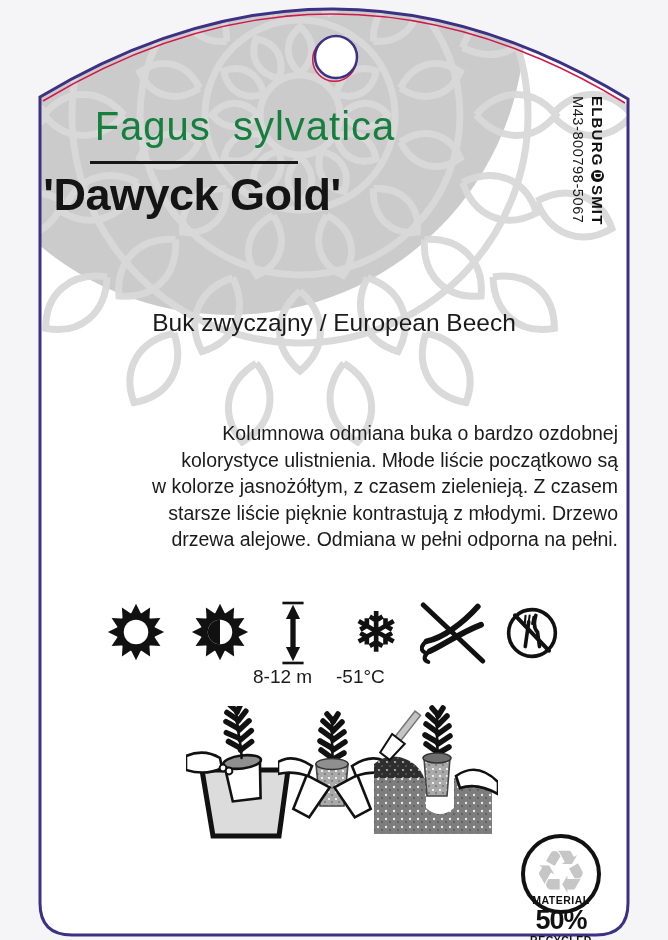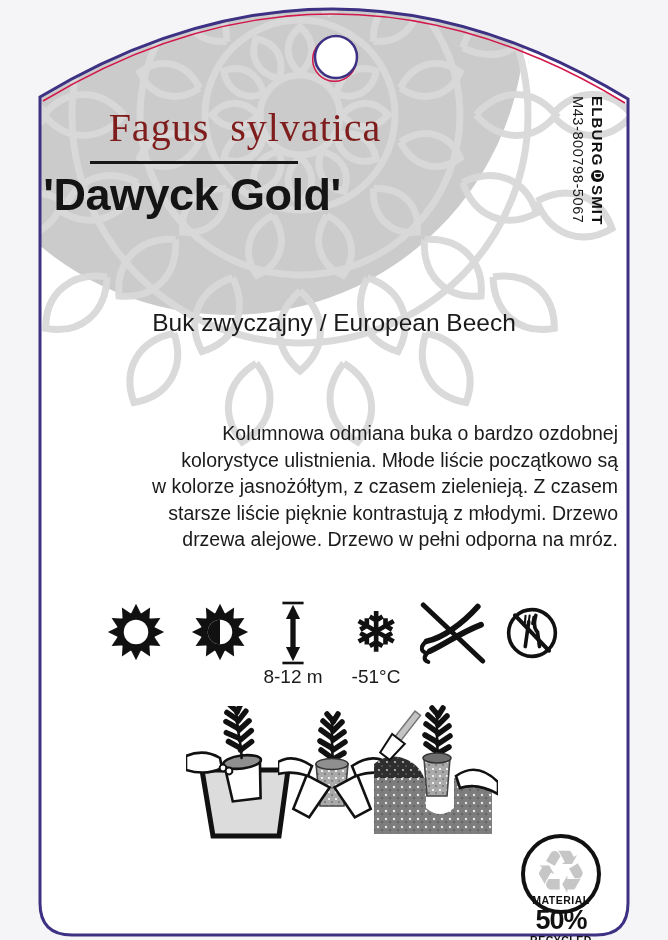--- a/index.html
+++ b/index.html
@@ -9,22 +9,21 @@
     font-family:"Liberation Sans","DejaVu Sans",sans-serif;
     color:#1a1a1a;
   }
   .abs{position:absolute;}
   
   #bg{position:absolute;left:0;top:0;}
   
   .genus{
     left:60px;top:104px;width:370px;text-align:center;
     font-size:40px;font-weight:400;letter-spacing:1px;word-spacing:10px;
-    color:#7f1d1d;
-    font-family:Liberation Serif, serif;
+    color:#15803d;
   }
   .rule{left:90px;top:161px;width:208px;height:3px;background:#161616;}
   .cultivar{
     left:30px;top:169px;width:324px;text-align:center;
     font-size:45px;font-weight:bold;letter-spacing:-0.5px;color:#141414;
   }
   
   .producer{left:570px;top:96px;display:flex;flex-direction:row;}
   .producer .code{
     writing-mode:vertical-rl;font-size:14.5px;letter-spacing:0.6px;color:#1a1a1a;
@@ -41,21 +40,21 @@
   .common{left:54px;top:305px;width:560px;text-align:center;
     font-size:24.5px;line-height:35px;color:#1b1b1b;}
   .descr{left:50px;top:420px;width:568px;text-align:right;
     font-size:19.5px;line-height:26.6px;color:#1b1b1b;}
   
   .icon-cell{display:flex;align-items:center;justify-content:center;}
   .snow{
     font-size:54px;line-height:60px;color:#111;font-weight:bold;
     -webkit-text-stroke:1.5px #111;
   }
-  .icon-label{font-size:19px;text-align:center;color:#1b1b1b;}
+  .icon-label{font-size:19px;text-align:left;color:#1b1b1b;}
   
   .badge{
     left:521px;top:834px;width:80px;height:80px;border-radius:50%;
     background:#fff;border:4px solid #111;box-sizing:border-box;
   }
   .badge-recycle{
     position:absolute;left:0;top:-6px;width:72px;height:80px;
     display:flex;align-items:center;justify-content:center;
     font-size:60px;color:#c6c6c6;
   }
@@ -195,21 +194,21 @@
 
 <div class="abs common">
   <div>Buk zwyczajny / European Beech</div>
 </div>
 
 <div class="abs descr">
   <div>Kolumnowa odmiana buka o bardzo ozdobnej</div>
   <div>kolorystyce ulistnienia. Młode liście początkowo są</div>
   <div>w kolorze jasnożółtym, z czasem zielenieją. Z czasem</div>
   <div>starsze liście pięknie kontrastują z młodymi. Drzewo</div>
-  <div>drzewa alejowe. Drzewo w pełni odporna na mróz.</div>
+  <div>drzewa alejowe. Odmiana w pełni odporna na pełni.</div>
 </div>
 
 <svg class="abs" style="left:106px;top:602px" width="60" height="60" viewBox="-33 -33 66 66">
   <g class="sun-spikes" fill="#111">
       <polygon points="-7,-17 7,-17 0,-31" transform="rotate(0)"></polygon>
       <polygon points="-7,-17 7,-17 0,-31" transform="rotate(30)"></polygon>
       <polygon points="-7,-17 7,-17 0,-31" transform="rotate(60)"></polygon>
       <polygon points="-7,-17 7,-17 0,-31" transform="rotate(90)"></polygon>
       <polygon points="-7,-17 7,-17 0,-31" transform="rotate(120)"></polygon>
       <polygon points="-7,-17 7,-17 0,-31" transform="rotate(150)"></polygon>

